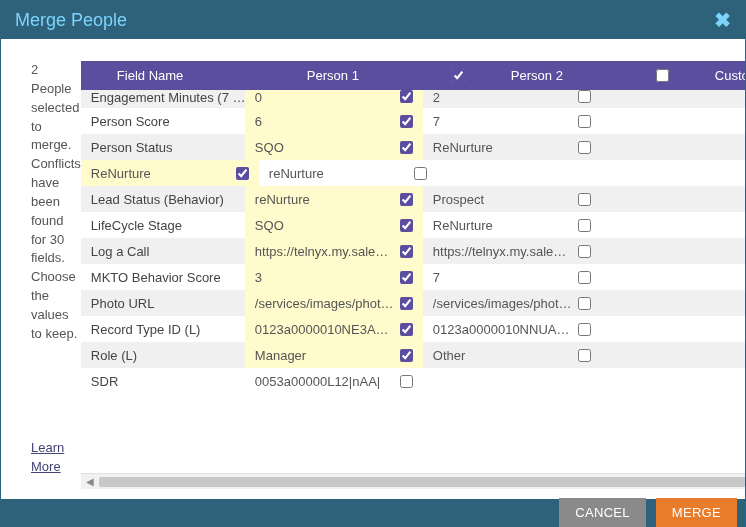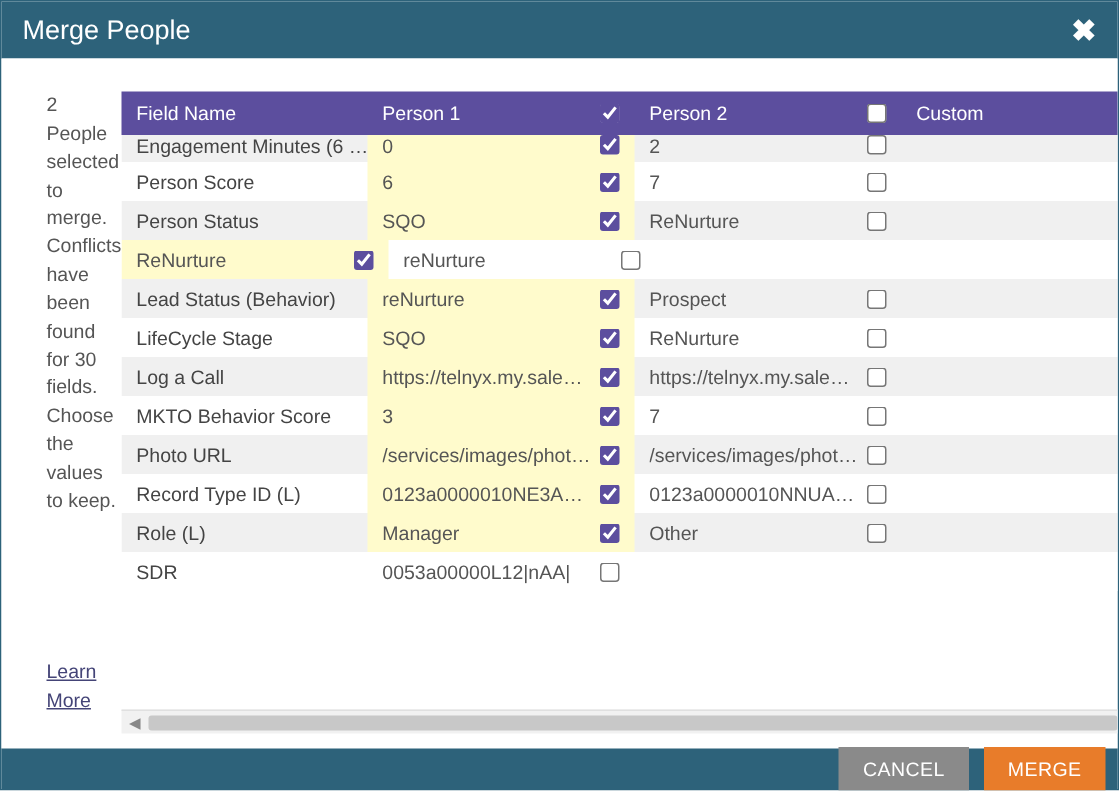--- a/index.html
+++ b/index.html
@@ -2,32 +2,32 @@
 <html><head>
 <meta charset="utf-8">
 <style>
   * { box-sizing: border-box; margin: 0; padding: 0; }
   html, body { width: 746px; height: 527px; font-family: Arial, Helvetica, sans-serif; font-size: 13px; color: #555; background: #fff; }
   .modal {
     width: 746px; height: 527px; display: flex; flex-direction: column;
     border: 1px solid #2d627a;
   }
   .modal-header {
-    background: #2d627a; color: #ffffff; height: 38px; display: flex; align-items: center; padding: 0 14px;
+    background: #2d627a; color: #7dd3fc; height: 38px; display: flex; align-items: center; padding: 0 14px;
   }
   .modal-header .title { font-size: 18px; font-weight: 400; flex: 1; }
   .modal-header .close { font-size: 20px; cursor: pointer; font-weight: bold; }
   .modal-body { flex: 1; background: #fff; padding: 22px 30px 10px 30px; display: flex; flex-direction: row; overflow: hidden; }
   .summary { color: #555; line-height: 1.45; margin-bottom: 10px; position: relative; }
   .learn-more { position: absolute; right: 6px; bottom: 2px; color: #447; text-decoration: underline; cursor: pointer; }
   .table-wrap { flex:1; display:flex; flex-direction:column; border-right:0; }
   .thead-row {
     display: flex; background: #5c4e9e; color: #fff; font-size: 13px;
   }
-  .th { padding: 7px 10px; display:flex; align-items:center; }
+  .th { padding: 7px 10px; display:flex; align-items:center;margin-left:26px; }
   .col-field  { width: 164px; }
   .col-p1     { width: 178px; position: relative; }
   .col-p2     { width: 178px; position: relative; }
   .col-custom { width: 142px; }
   .col-sbspace { width: 20px; } 
   .th input[type=checkbox] { margin-left: auto; }
   .tbody-outer { display:flex; flex:1; overflow:hidden; }
   .tbody { flex:1; overflow-y: scroll; }
   .trow { display:flex; height: 26px; align-items:stretch; }
   .trow:nth-child(odd) { background: #f0f0f0; }
@@ -88,21 +88,21 @@
           <span>Person 2</span>
           <input type="checkbox" style="">
         </div>
         <div class="th col-custom">Custom</div>
         <div class="th col-sbspace"></div>
       </div>
 
       <div class="tbody-outer">
         <div class="tbody" id="tbody">
             <div class="trow cut">
-              <div class="td col-field">Engagement Minutes (6 …</div>
+              <div class="td col-field">Engagement Minutes (7 …</div>
               <div class="td col-p1">
                 <span class="val">0</span>
                 <input type="checkbox" class="cb" checked="" style="">
               </div>
               <div class="td col-p2">
                 <span class="val">2</span>
                 <input type="checkbox" class="cb" style="">
               </div>
               <div class="td col-custom"></div>
             </div>

